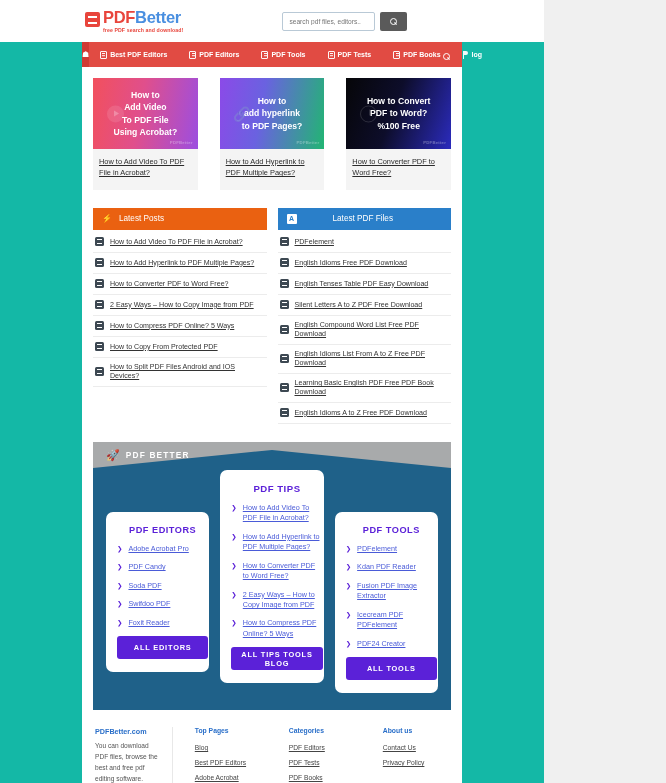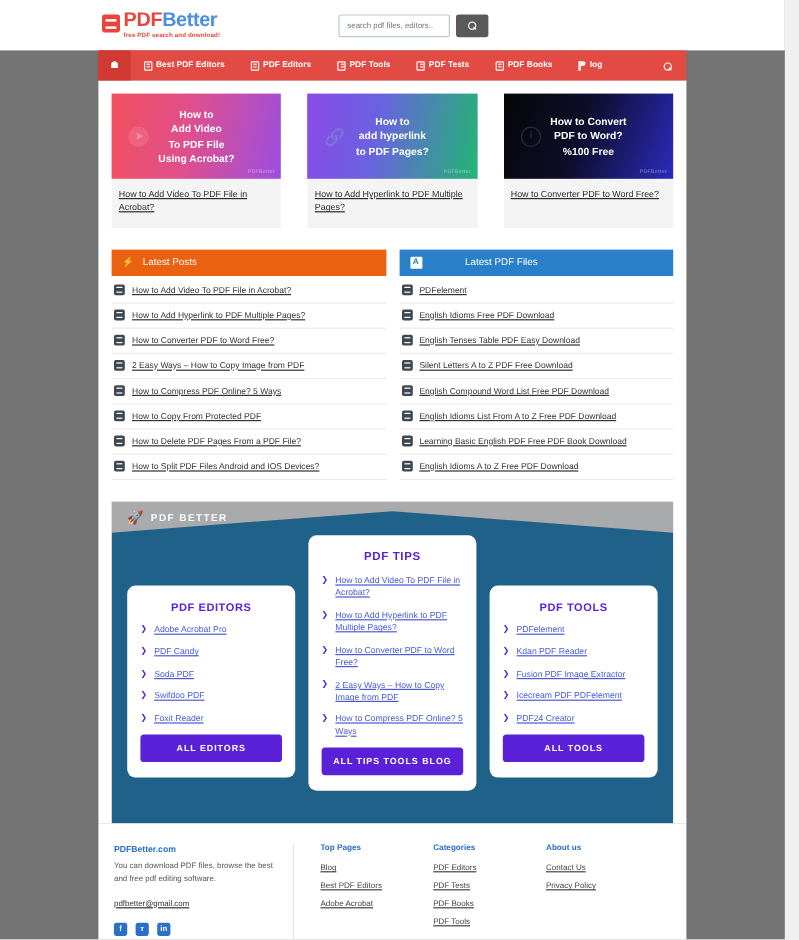--- a/index.html
+++ b/index.html
@@ -2,21 +2,21 @@
 <html><head>
 <meta charset="utf-8">
 <style>
   * { box-sizing: border-box; margin: 0; padding: 0; }
   html, body {
     width: 666px; height: 783px;
     background: #f0f0f0;
     font-family: "Liberation Sans", sans-serif;
     overflow: hidden;
   }
-  .page { width: 654px; height: 783px; position: relative; background: #737373; }
+  .page { width: 544px; height: 783px; position: relative; background: #14b8a6; }
 
   
   .header {
     background: #ffffff;
     height: 42px;
     display: flex;
     align-items: center;
     padding: 0 0 0 85px;
   }
   .logo-wrap { display: flex; align-items: flex-start; }
@@ -108,21 +108,21 @@
   }
   .nav-search .mag:before { border-color: #fff; }
   .nav-search .mag:after { background: #fff; }
 
   
   .content {
     background: #fff; margin: 0 82px; padding: 11px 11px 0 11px;
   }
 
   
-  .hero-row { display: flex; gap: 22px; }
+  .hero-row { display: flex; gap: 22px; justify-content: flex-end; }
   .hero-card { flex: 1; background: #f4f4f4; }
   .hero-img {
     height: 71px; display: flex; align-items: center; justify-content: center;
     position: relative; overflow: hidden; padding: 0 6px;
   }
   .hero-img.g1 { background: linear-gradient(100deg, #f2505d 0%, #e04f8c 45%, #9c4ee0 100%); }
   .hero-img.g2 { background: linear-gradient(100deg, #8b4ae8 0%, #6a62e0 40%, #22b573 100%); }
   .hero-img.g3 { background: linear-gradient(110deg, #060608 0%, #0d0d2a 45%, #2b2bbd 100%); }
   .hero-title {
     color: #fff; font-size: 8.6px; font-weight: bold;
@@ -220,21 +220,21 @@
   .promo-brand-txt {
     color: #fff; font-size: 8.3px; font-weight: bold; letter-spacing: 1.2px; text-align: center;
   }
   .promo-cards {
     position: absolute; inset: 0; z-index: 4;
     display: flex; align-items: flex-start; justify-content: center;
     gap: 11px; padding: 28px 13px 0 13px;
   }
   .pcard {
     background: #fff; border-radius: 7px; flex: 1;
-    padding: 13px 11px 13px 11px;
+    padding: 13px 1px 13px 11px;
     display: flex; flex-direction: column;
   }
   .pcard.side { margin-top: 42px; }
   .pcard-title {
     text-align: center; color: #5b21d8; font-weight: bold;
     font-size: 9.2px; letter-spacing: .5px; margin-bottom: 9px;
   }
   .pcard.mid .pcard-title { font-size: 9.6px; }
   .pli {
     display: flex; gap: 6px; align-items: flex-start;
@@ -397,24 +397,20 @@
               <span class="li-ico"></span>
               <span class="li-txt">2 Easy Ways – How to Copy Image from PDF</span>
             </div>
             <div class="list-item">
               <span class="li-ico"></span>
               <span class="li-txt">How to Compress PDF Online? 5 Ways</span>
             </div>
             <div class="list-item">
               <span class="li-ico"></span>
               <span class="li-txt">How to Copy From Protected PDF</span>
-            </div>
-            <div class="list-item">
-              <span class="li-ico"></span>
-              <span class="li-txt">How to Delete PDF Pages From a PDF File?</span>
             </div>
             <div class="list-item">
               <span class="li-ico"></span>
               <span class="li-txt">How to Split PDF Files Android and IOS Devices?</span>
             </div>
           </div>
         </div>
         <div class="list-col">
           <div class="list-head blue">
             <span class="pdf-sq"></span>

